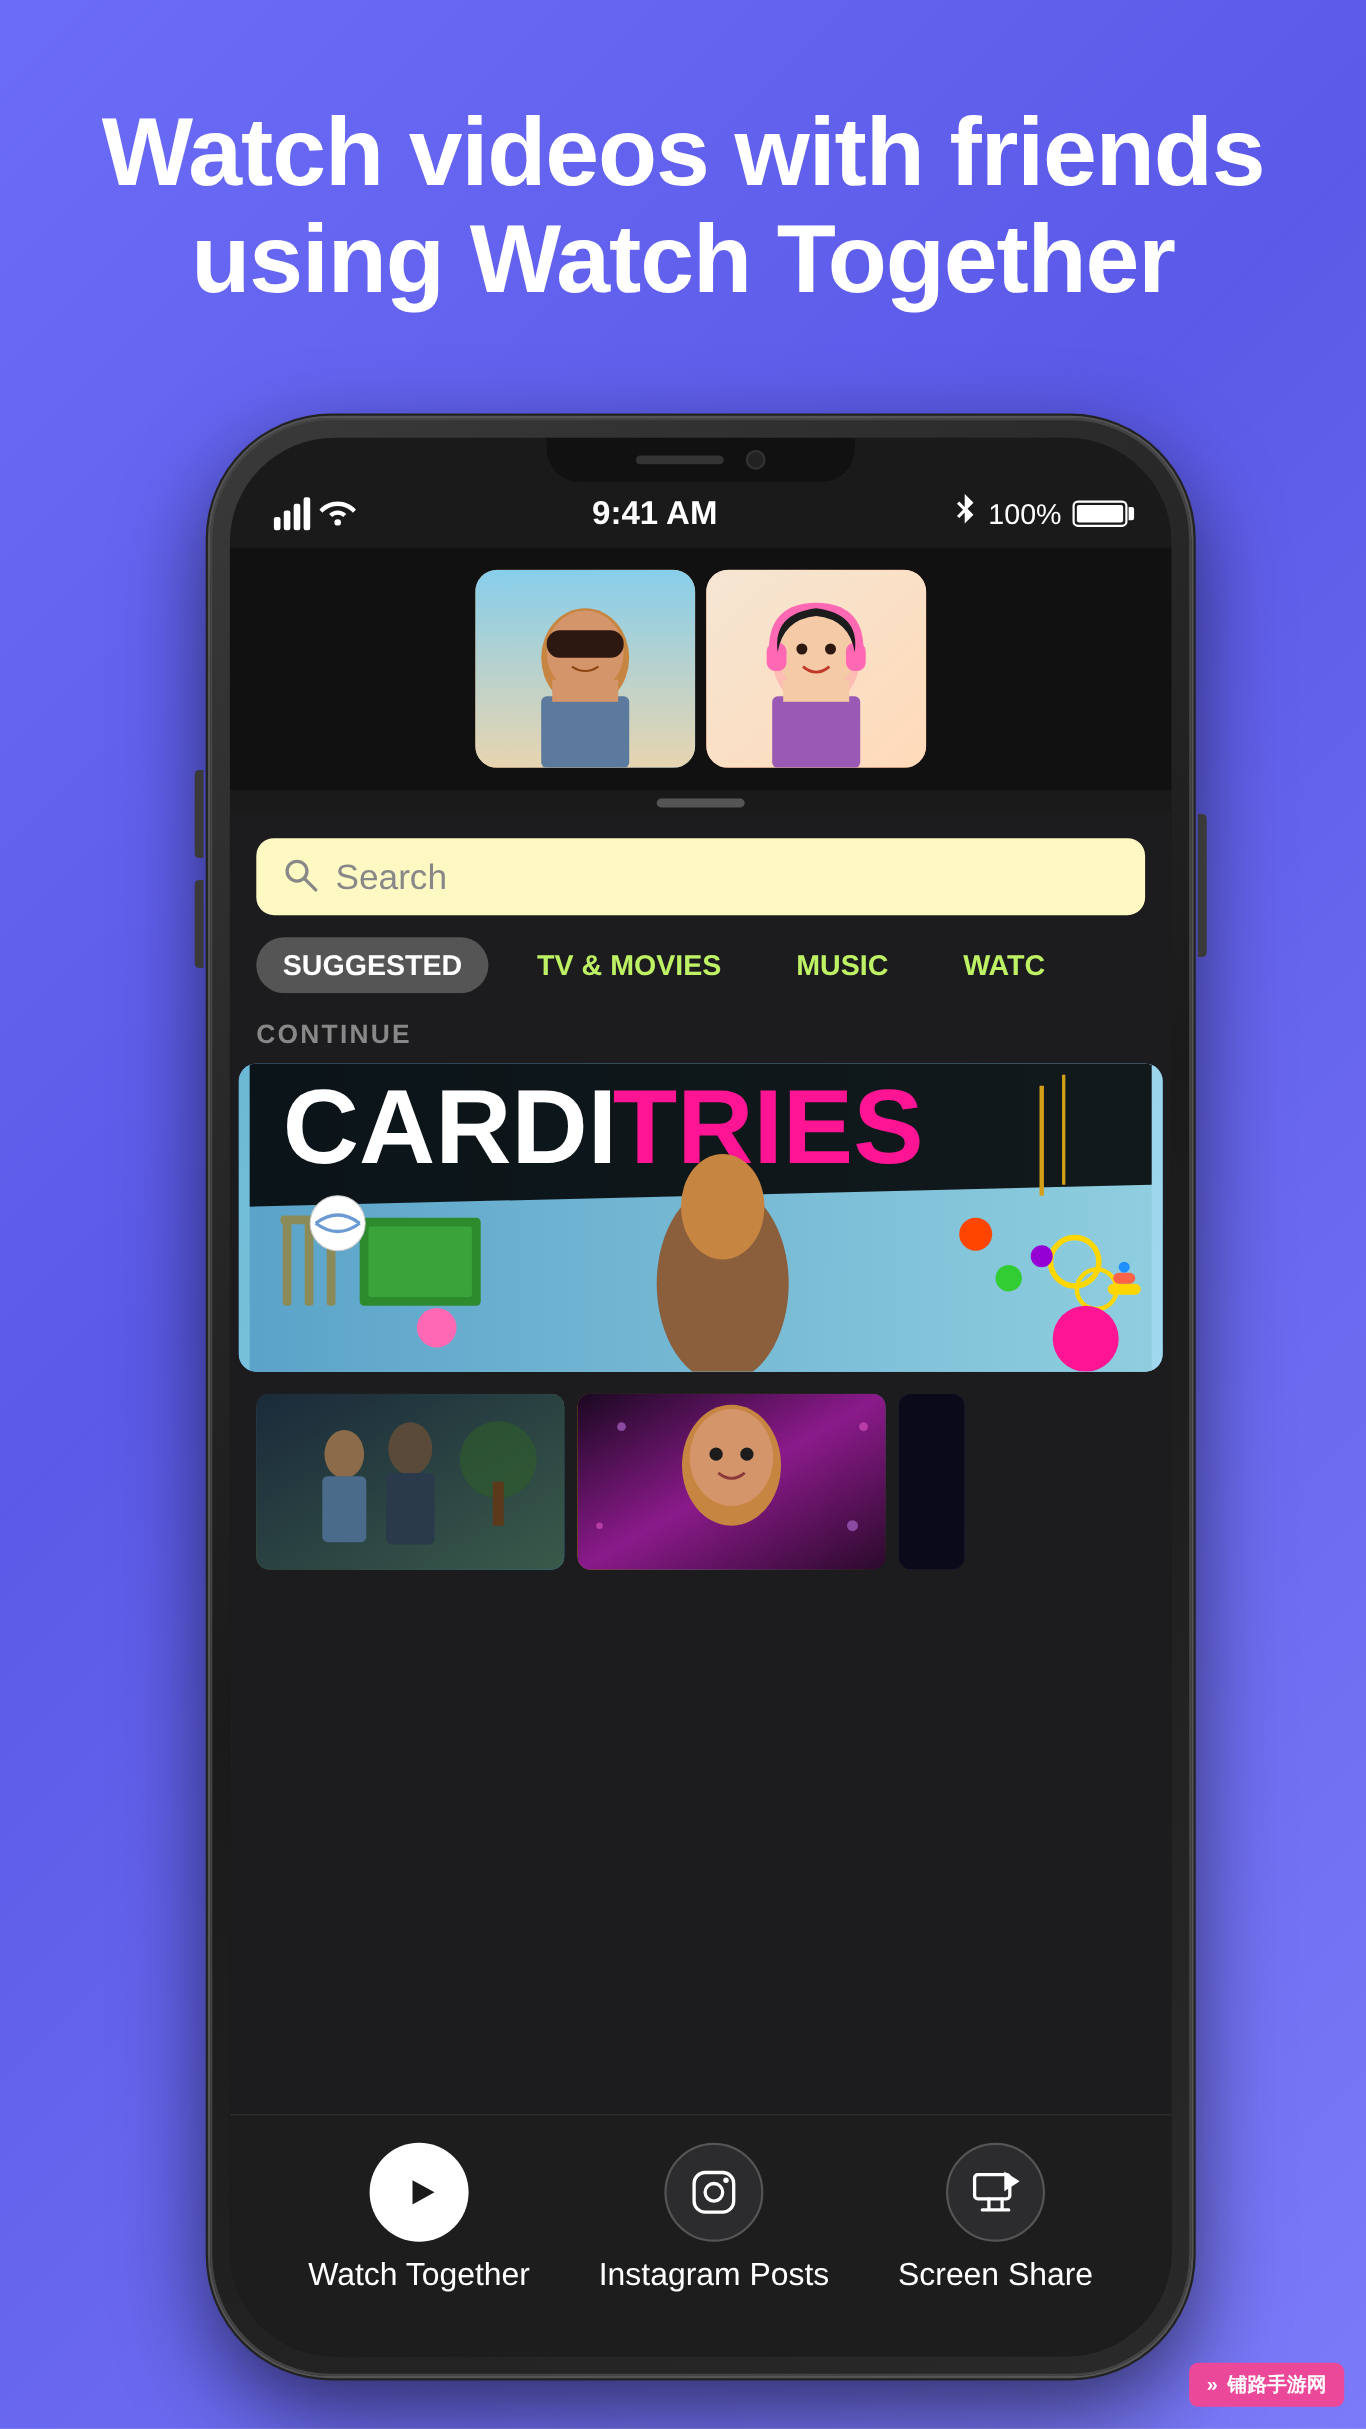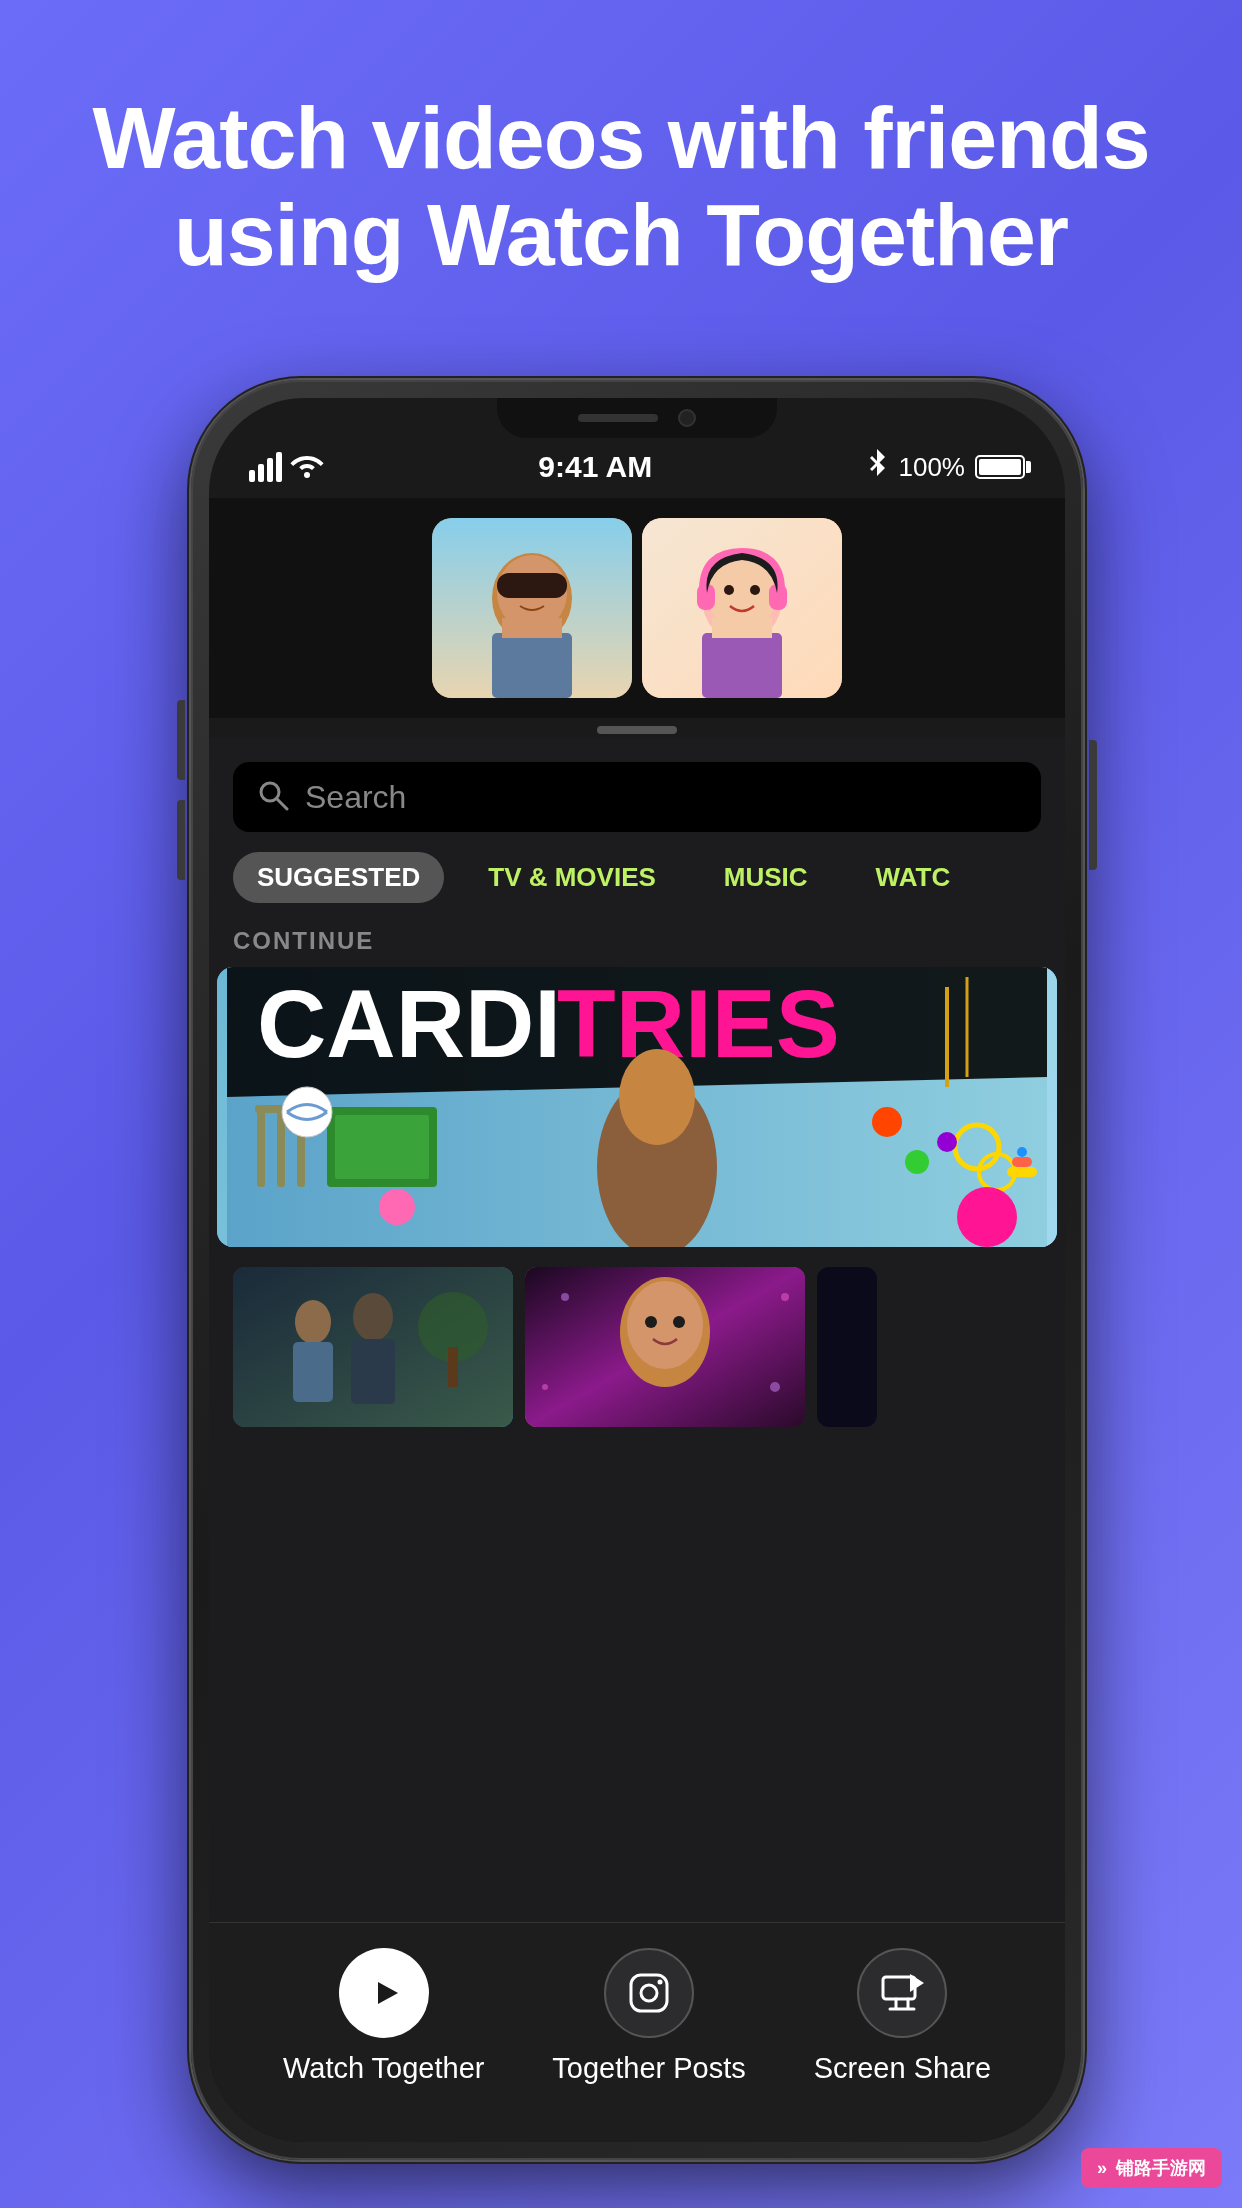--- a/index.html
+++ b/index.html
@@ -242,21 +242,21 @@
       left: 0;
       right: 0;
       bottom: 0;
       background: #1c1c1e;
       border-radius: 0;
     }
 
     
     .search-bar {
       margin: 24px 24px 0;
-      background: #000000;
+      background: #fef9c3;
       border-radius: 16px;
       height: 70px;
       display: flex;
       align-items: center;
       padding: 0 24px;
       gap: 16px;
     }
     .search-text {
       color: #888;
       font-size: 32px;
@@ -661,21 +661,21 @@
           </div>
 
           <div class="dock-item">
             <div class="dock-icon-wrap dock-icon-insta">
               <svg class="icon-svg" viewBox="0 0 44 44" fill="none" xmlns="http://www.w3.org/2000/svg">
                 <rect x="4" y="4" width="36" height="36" rx="10" stroke="white" stroke-width="3" fill="none"></rect>
                 <circle cx="22" cy="22" r="8" stroke="white" stroke-width="3" fill="none"></circle>
                 <circle cx="33" cy="11" r="2.5" fill="white"></circle>
               </svg>
             </div>
-            <span class="dock-label">Together Posts</span>
+            <span class="dock-label">Instagram Posts</span>
           </div>
 
           <div class="dock-item">
             <div class="dock-icon-wrap dock-icon-share">
               <svg class="icon-svg" viewBox="0 0 44 44" fill="none" xmlns="http://www.w3.org/2000/svg">
                 <rect x="3" y="6" width="32" height="22" rx="3" stroke="white" stroke-width="3" fill="none"></rect>
                 <path d="M16 28 L16 38 M28 28 L28 38 M10 38 L34 38" stroke="white" stroke-width="3" stroke-linecap="round"></path>
                 <polygon points="30,3 44,12 30,21" fill="white"></polygon>
               </svg>
             </div>

